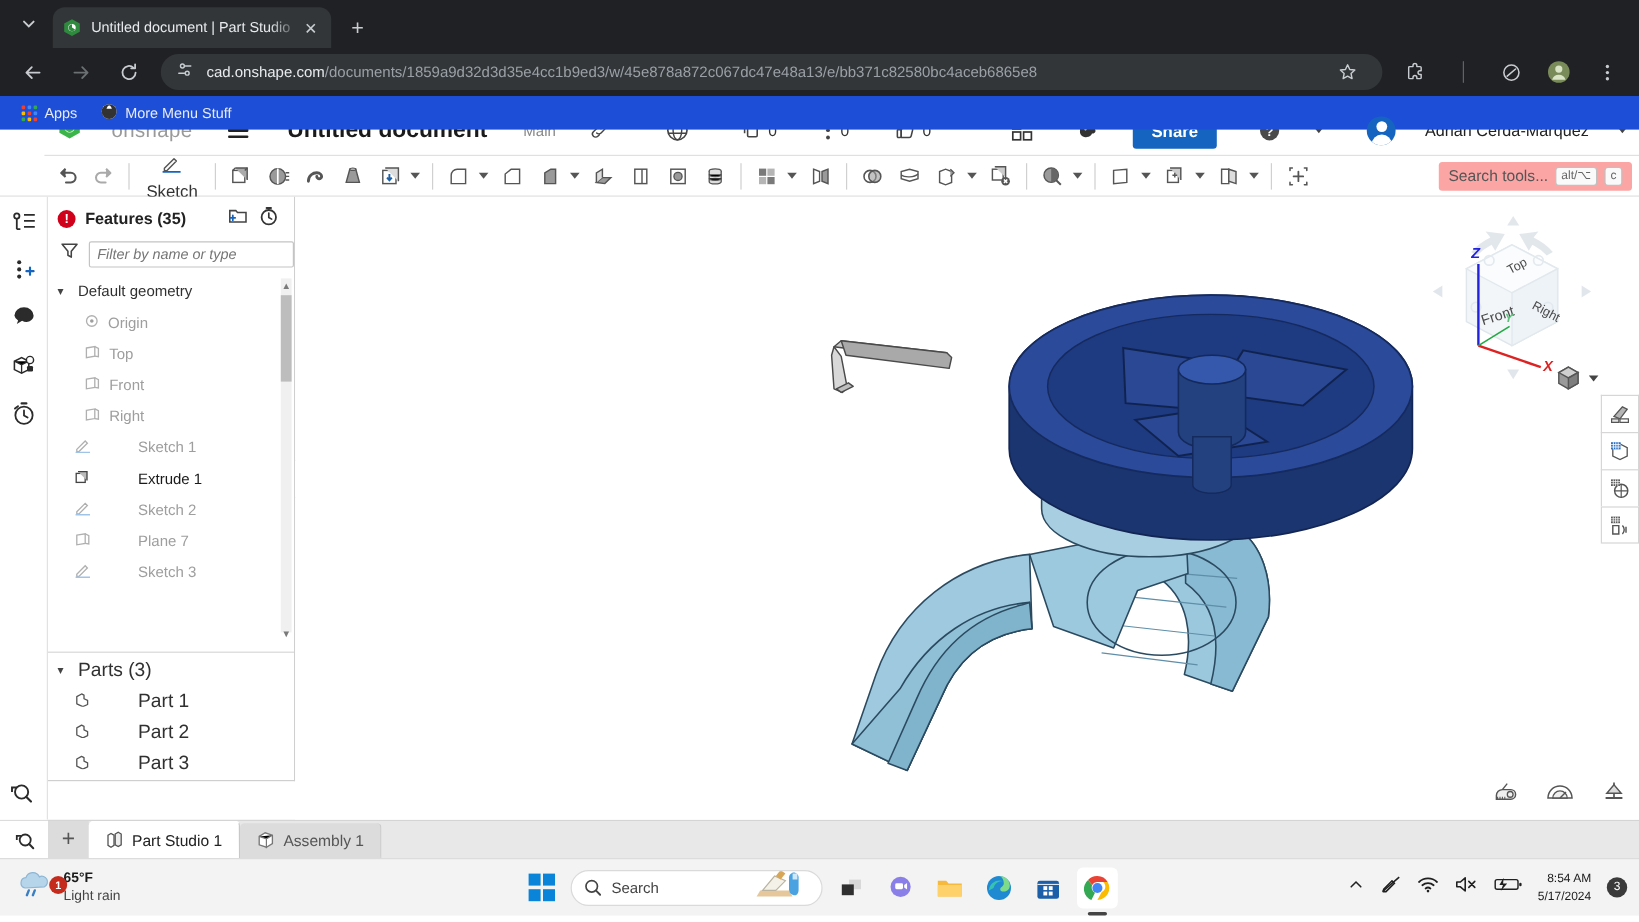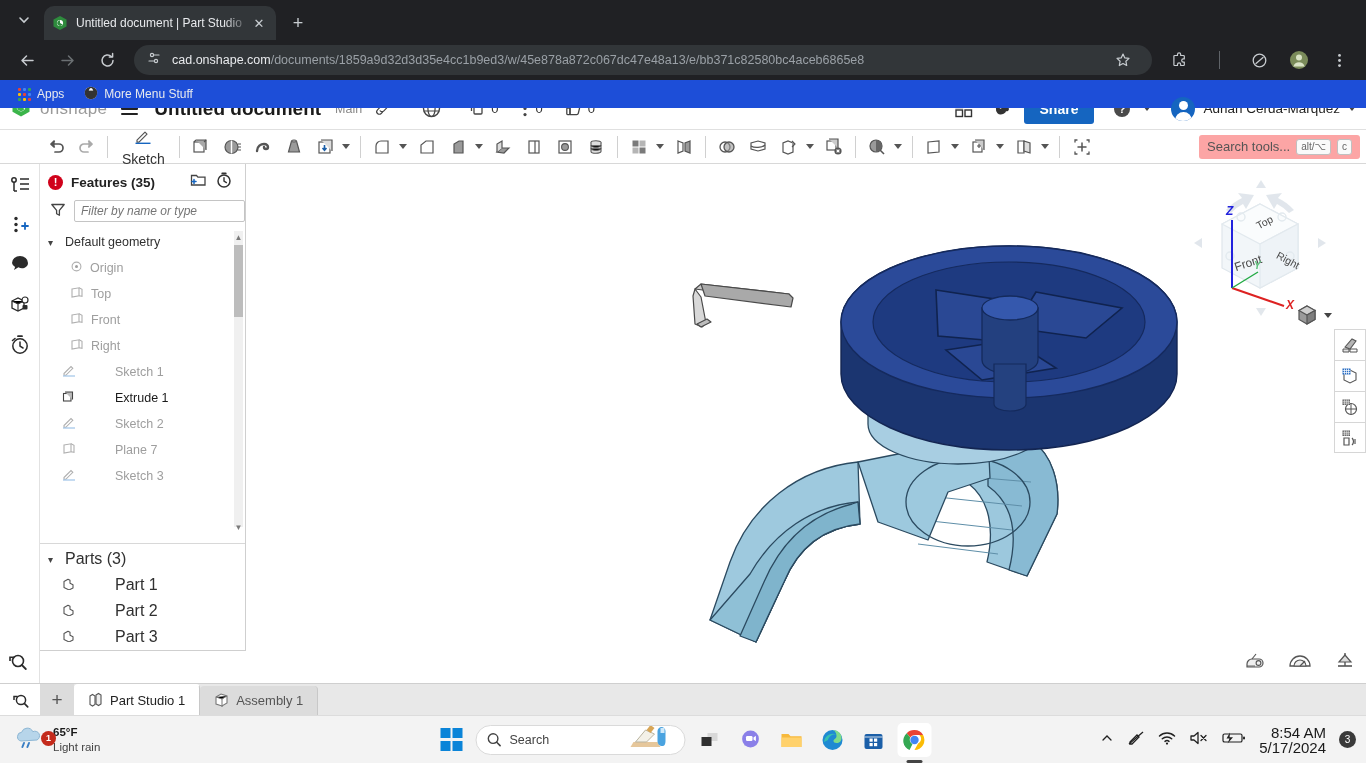--- a/index.html
+++ b/index.html
@@ -46,21 +46,21 @@
   .omni-url .dim { color: #9aa0a6; }
   .omni-right { display: flex; align-items: center; gap: 2px; }
   .bookmarkbar { height: 28px; background: #1d4ed8; display: flex; align-items: center; padding: 0 10px; gap: 4px; }
   .bm-item { display: flex; align-items: center; gap: 6px; color: #e8eaed; font-size: 12px; padding: 3px 8px; border-radius: 4px; }
   .apps-grid { display: grid; grid-template-columns: repeat(3, 3px); grid-template-rows: repeat(3, 3px); gap: 2px; }
   .apps-grid i { display: block; width: 3px; height: 3px; border-radius: 1px; }
 
   
   .os-header {
     height: 42px; background: #fff; border-bottom: 1px solid #e0e0e0;
-    display: flex; align-items: center; padding: 0 10px; gap: 8px;
+    display: flex; align-items: center; padding: 0 10px; gap: 24px; margin-left: 37px;
   }
   .os-logo-text { font-size: 17px; color: #9a9a9a; letter-spacing: .3px; }
   .hamburger { display: flex; flex-direction: column; gap: 3px; padding: 4px 6px; }
   .hamburger i { display: block; width: 17px; height: 2.4px; background: #222; border-radius: 1px; }
   .doc-title { font-size: 19px; font-weight: bold; color: #1b1b1b; margin-left: 2px; }
   .branch-name { font-size: 12.5px; color: #888; margin-left: 6px; }
   .hdr-ico { display: flex; align-items: center; justify-content: center; color: #444; }
   .hdr-count { display: flex; align-items: center; gap: 5px; color: #333; font-size: 13px; }
   .share-btn {
     background: #1565c0; color: #fff; font-size: 14px; font-weight: bold;
@@ -107,21 +107,21 @@
     position: absolute; left: 40px; top: 0; width: 206px; height: 487px;
     background: #fff; border-right: 1px solid #cfcfcf; border-bottom: 1px solid #cfcfcf;
     display: flex; flex-direction: column;
   }
   .fp-head { display: flex; align-items: center; gap: 8px; padding: 7px 8px 5px 8px; }
   .fp-title { font-size: 13.5px; font-weight: bold; color: #222; }
   .err-dot {
     width: 15px; height: 15px; border-radius: 50%; background: #d0021b;
     display: flex; align-items: center; justify-content: center; color: #fff; font-size: 11px; font-weight: bold;
   }
-  .fp-filter { display: flex; align-items: flex-end; gap: 8px; padding: 2px 8px 7px 10px; }
+  .fp-filter { display: flex; align-items: flex-start; gap: 8px; padding: 2px 8px 7px 10px; }
   .filter-input {
     flex: 1; height: 22px; border: 1px solid #c4c4c4; border-radius: 2px;
     font-size: 12px; font-style: italic; color: #9b9b9b; padding: 0 6px;
     font-family: "Liberation Sans", sans-serif; background: #fff;
   }
   .tree { flex: 1; overflow: hidden; position: relative; font-size: 12.5px; }
   .tree-scroll { position: absolute; right: 2px; top: 2px; bottom: 16px; width: 9px; background: #f0f0f0; }
   .tree-thumb { position: absolute; right: 2px; top: 16px; width: 9px; height: 72px; background: #bdbdbd; }
   .tree-arrow { position: absolute; right: 2px; width: 9px; height: 12px; display: flex; align-items: center; justify-content: center; font-size: 8px; color: #7a7a7a; }
   .tree-row { display: flex; align-items: center; height: 26px; padding-left: 8px; gap: 7px; color: #303030; }
@@ -188,21 +188,21 @@
   .win-logo i { display: block; background: #0a84d8; }
   .searchbox {
     width: 210px; height: 30px; background: #fff; border: 1px solid #dadada; border-radius: 15px;
     display: flex; align-items: center; gap: 8px; padding: 0 10px; color: #444; font-size: 12.5px;
     position: relative; overflow: hidden;
   }
   .taskapp { width: 34px; height: 34px; display: flex; align-items: center; justify-content: center; position: relative; border-radius: 5px; }
   .taskapp.active { background: #fff; }
   .taskapp.active::after { content: ""; position: absolute; bottom: -6px; left: 9px; width: 16px; height: 3px; border-radius: 2px; background: #444; }
   .tray { position: absolute; right: 10px; display: flex; align-items: center; gap: 13px; color: #202020; }
-  .clock { font-size: 15px; line-height: 15px; text-align: right; color: #1a1a1a; }
+  .clock { font-size: 10px; line-height: 15px; text-align: right; color: #1a1a1a; }
   .nbadge { width: 17px; height: 17px; border-radius: 50%; background: #3a3a3a; color: #fff; font-size: 10px; display: flex; align-items: center; justify-content: center; }
 </style>
 </head>
 <body>
 
 <div class="browser-top">
   <div class="tabstrip">
     <div class="tab-listbtn">
       <svg width="12" height="12" viewBox="0 0 12 12">
           <path d="M2 4l4 4 4-4" stroke="#c8cdd1" stroke-width="1.6" fill="none" stroke-linecap="round"></path>

